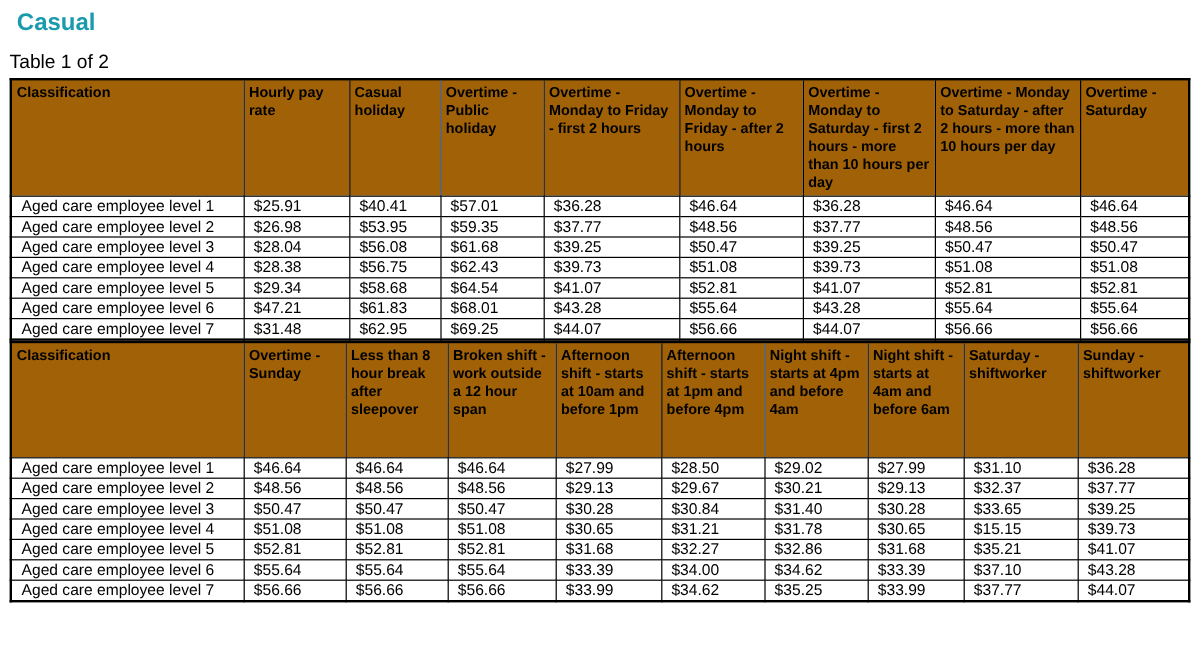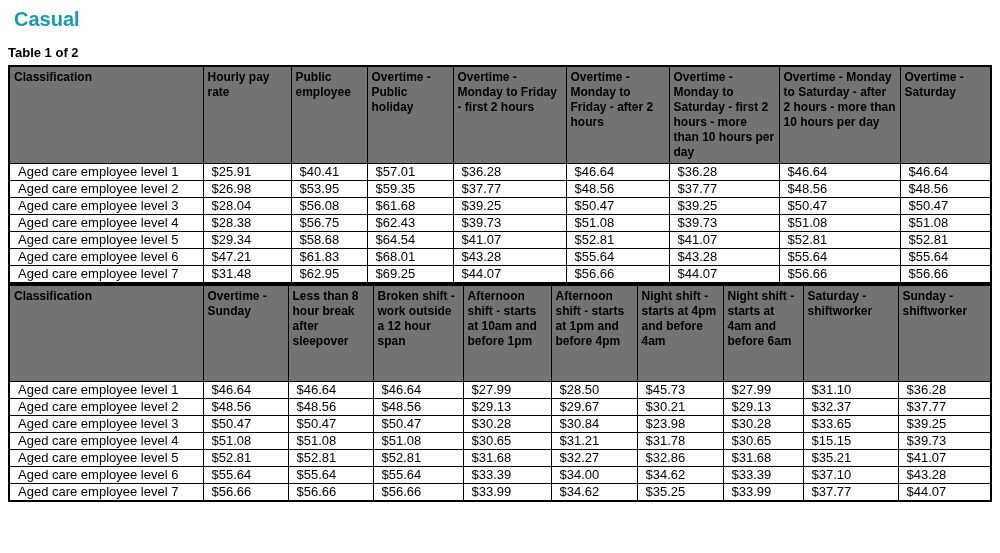--- a/index.html
+++ b/index.html
@@ -17,33 +17,33 @@
     overflow: hidden;
   }
   .page-title {
     color: #1A9AAD;
     font-size: 20px;
     font-weight: bold;
     margin: 8px 0 16px 14px;
     line-height: 22px;
   }
   .table-caption {
-    font-size: 13px;
-    font-weight: bold;
+    font-size: 16px;
+    font-weight: normal;
     margin: 15px 0 5px 8px;
     line-height: 14px;
   }
   .pay-table {
     border-collapse: collapse;
     table-layout: fixed;
     margin-left: 8px;
     border: 2px solid #000000;
   }
   .pay-table th {
-    background: #737373;
+    background: #a16207;
     border: 1px solid #000000;
     font-size: 12px;
     font-weight: bold;
     text-align: left;
     vertical-align: top;
     padding: 3px 4px 0 4px;
     line-height: 15px;
     height: 97px;
     overflow: hidden;
   }
@@ -77,21 +77,21 @@
           <col style="width: 113px;">
           <col style="width: 103px;">
           <col style="width: 110px;">
           <col style="width: 121px;">
           <col style="width: 91px;">
         </colgroup>
         <thead>
           <tr>
             <th>Classification</th>
             <th>Hourly pay rate</th>
-            <th>Public employee</th>
+            <th>Casual holiday</th>
             <th>Overtime - Public holiday</th>
             <th>Overtime - Monday to Friday - first 2 hours</th>
             <th>Overtime - Monday to Friday - after 2 hours</th>
             <th>Overtime - Monday to Saturday - first 2 hours - more than 10 hours per day</th>
             <th>Overtime - Monday to Saturday - after 2 hours - more than 10 hours per day</th>
             <th>Overtime - Saturday</th>
           </tr>
         </thead>
         <tbody>
           <tr>
@@ -204,21 +204,21 @@
           </tr>
         </thead>
         <tbody>
           <tr>
             <td>Aged care employee level 1</td>
             <td>$46.64</td>
             <td>$46.64</td>
             <td>$46.64</td>
             <td>$27.99</td>
             <td>$28.50</td>
-            <td>$45.73</td>
+            <td>$29.02</td>
             <td>$27.99</td>
             <td>$31.10</td>
             <td>$36.28</td>
           </tr>
           <tr>
             <td>Aged care employee level 2</td>
             <td>$48.56</td>
             <td>$48.56</td>
             <td>$48.56</td>
             <td>$29.13</td>
@@ -228,21 +228,21 @@
             <td>$32.37</td>
             <td>$37.77</td>
           </tr>
           <tr>
             <td>Aged care employee level 3</td>
             <td>$50.47</td>
             <td>$50.47</td>
             <td>$50.47</td>
             <td>$30.28</td>
             <td>$30.84</td>
-            <td>$23.98</td>
+            <td>$31.40</td>
             <td>$30.28</td>
             <td>$33.65</td>
             <td>$39.25</td>
           </tr>
           <tr>
             <td>Aged care employee level 4</td>
             <td>$51.08</td>
             <td>$51.08</td>
             <td>$51.08</td>
             <td>$30.65</td>

